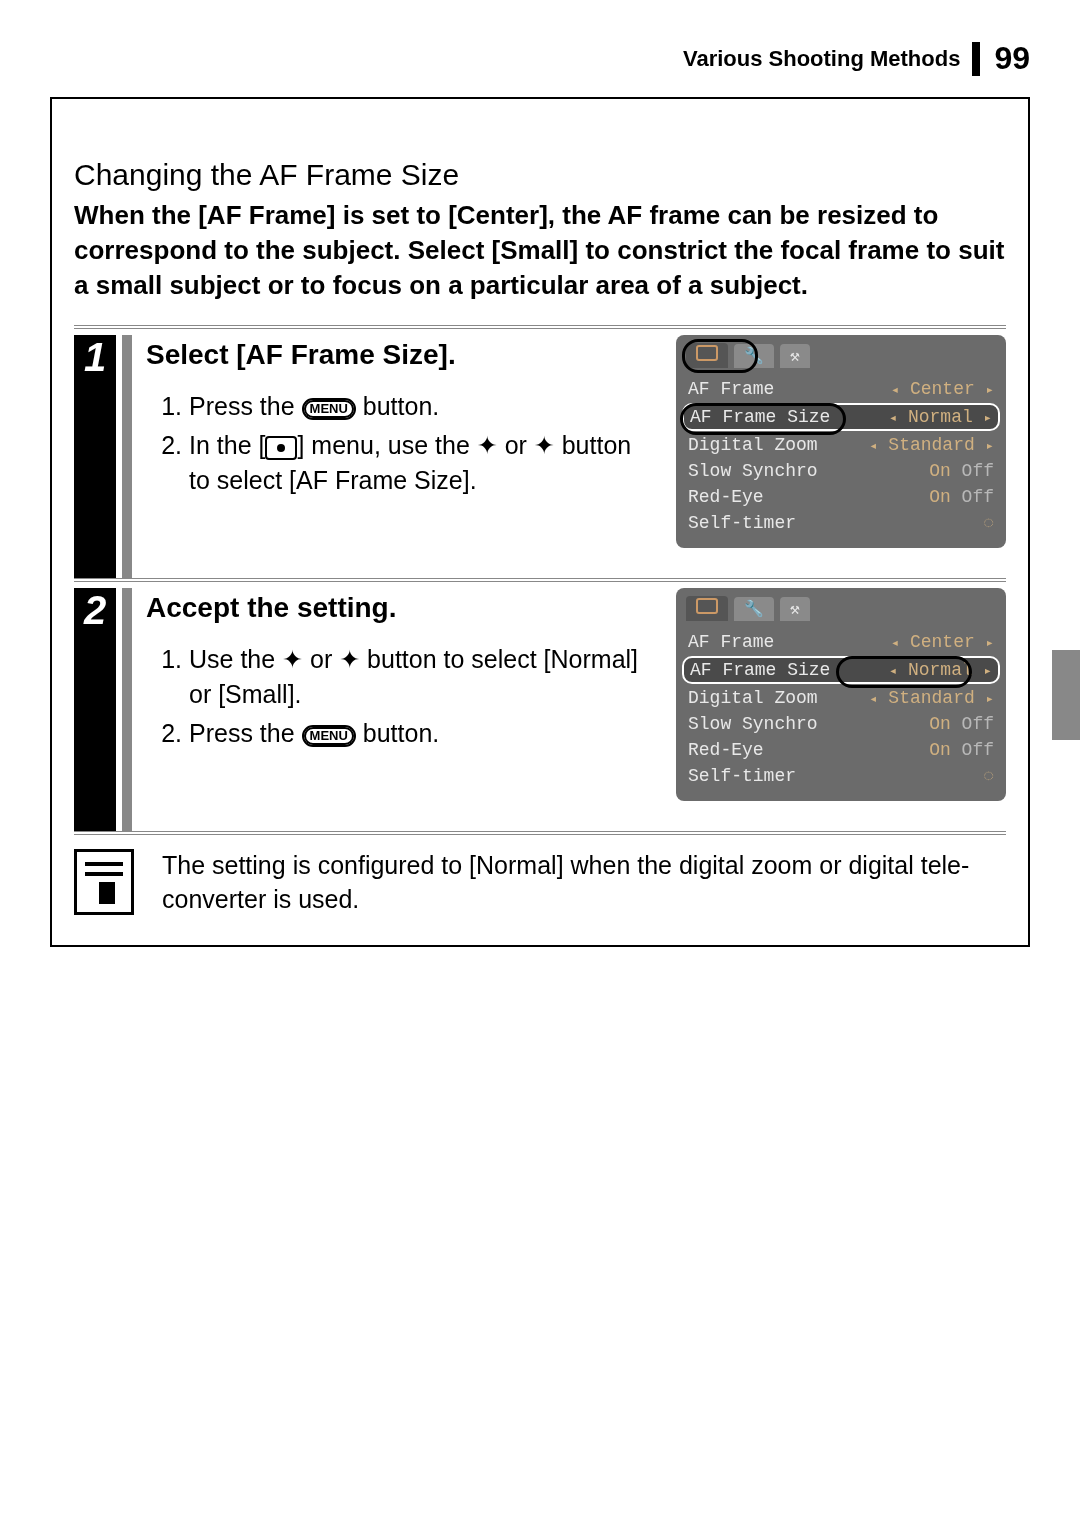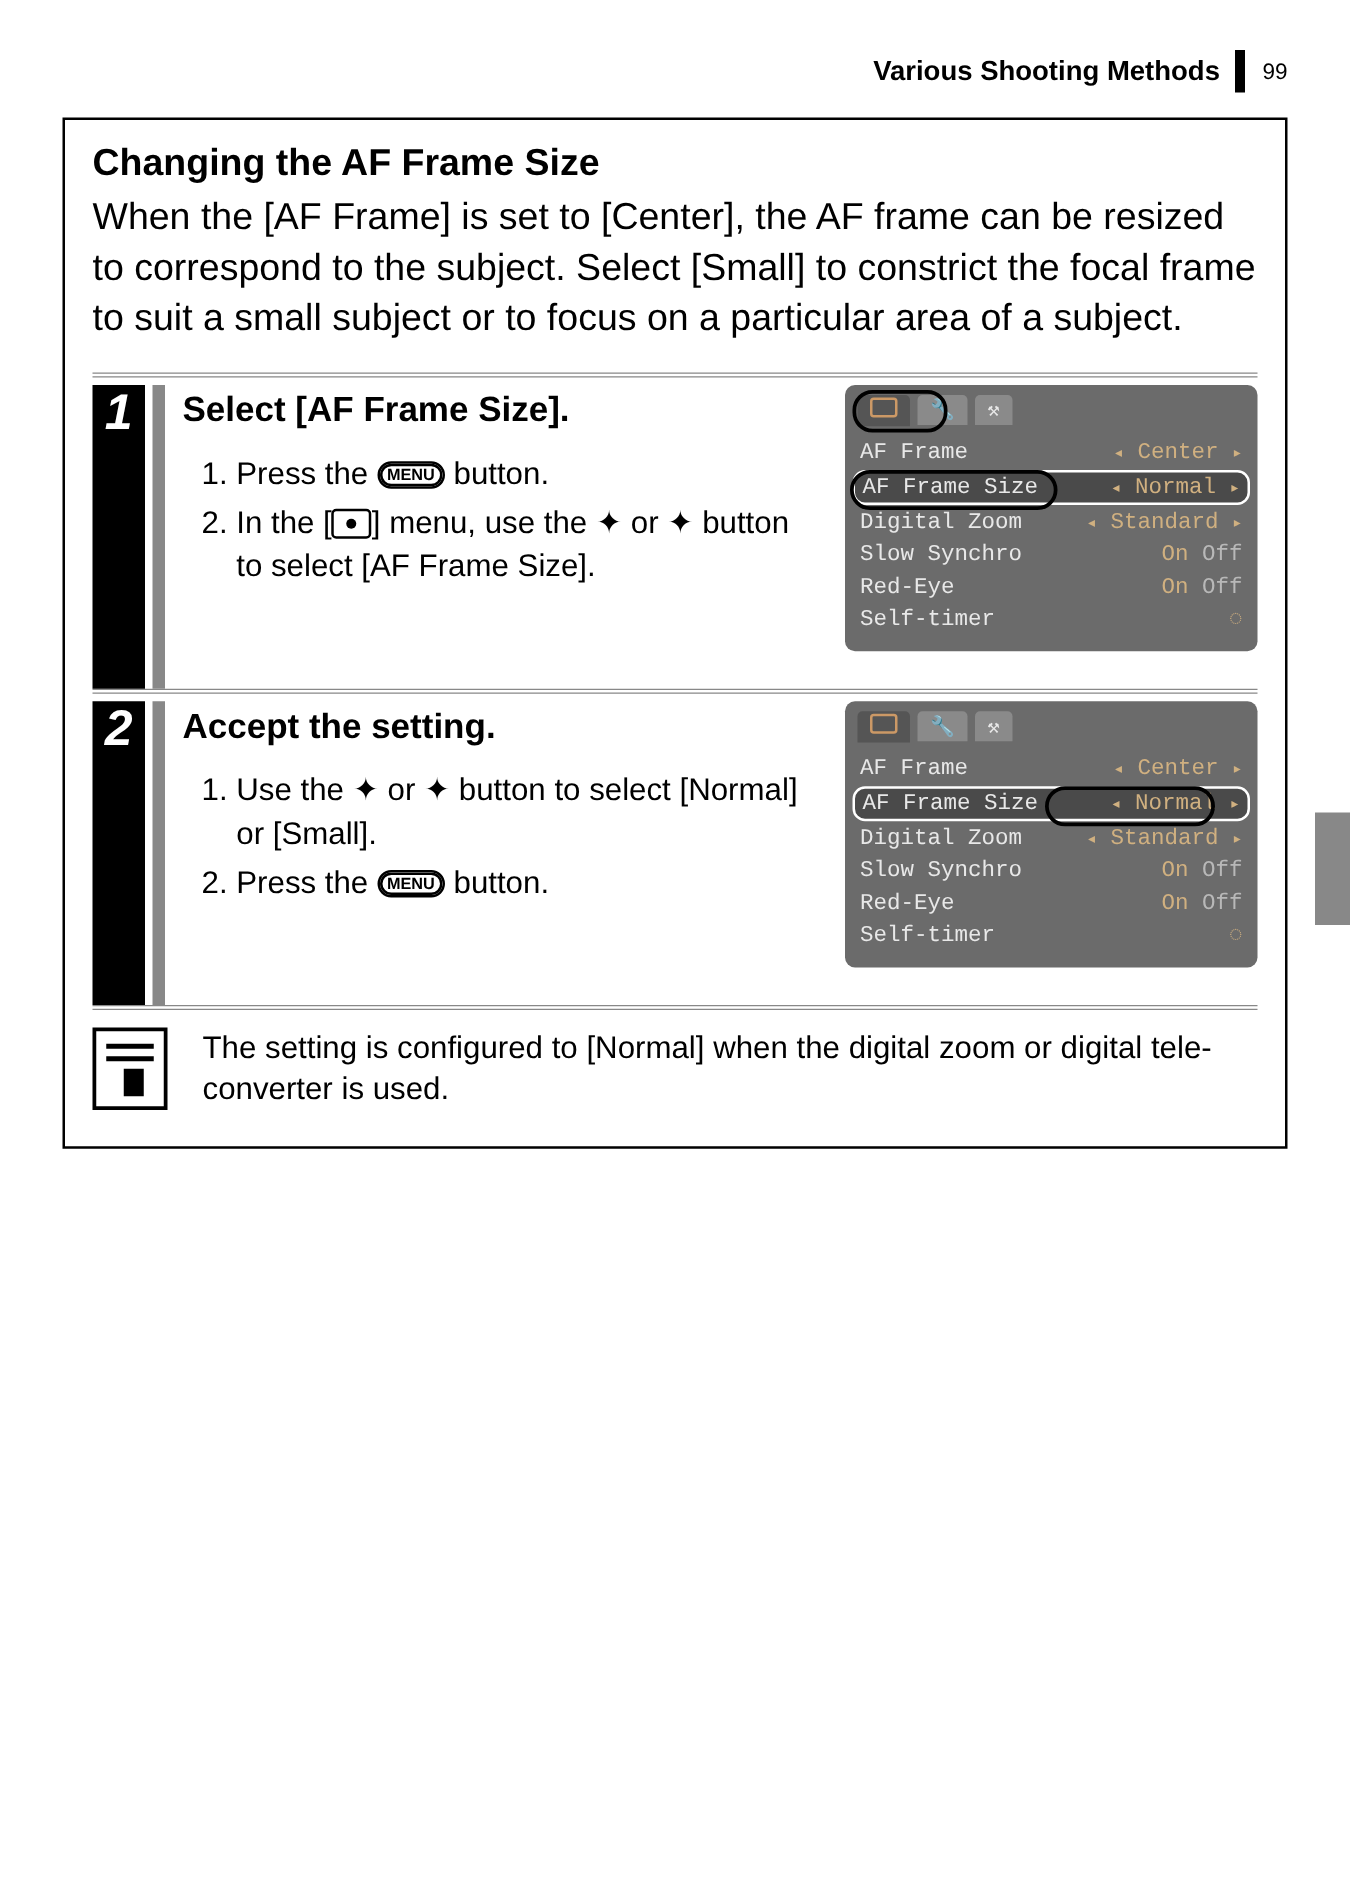--- a/index.html
+++ b/index.html
@@ -21,34 +21,36 @@
     margin-bottom: 20px;
   }
   .header-row .section-name { margin-right: 12px; font-weight: bold; }
   .header-row .sep {
     display: inline-block;
     width: 8px;
     height: 34px;
     background: #000;
     margin-right: 14px;
   }
-  .header-row .pnum { font-size: 18px; }
+  .header-row .pnum { font-size: 32px; font-weight: bold; }
   .main-box {
     border: 2px solid #000;
     padding: 18px 22px 28px 22px;
   }
   .h-title {
-    font-weight: bold;
+    font-weight: normal;
     font-size: 30px;
     margin-bottom: 6px;
+    margin-top: 41px;
   }
   .intro {
-    font-size: 30px;
+    font-size: 26px;
     line-height: 1.35;
     margin-bottom: 22px;
+    font-weight: bold;
   }
 
   .step-block {
     display: flex;
     border-top: 4px double #888;
     padding-top: 6px;
   }
   .step-num-col {
     width: 42px;
     flex: 0 0 42px;

